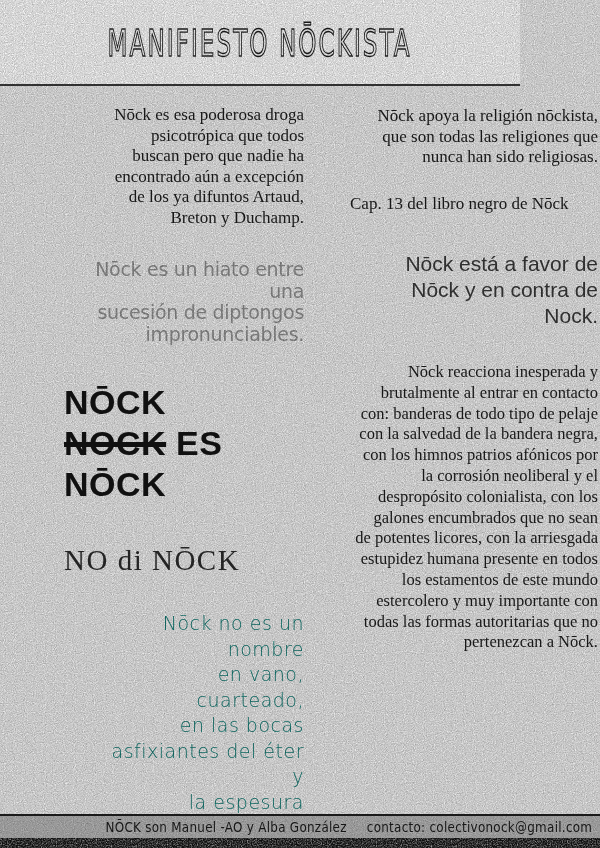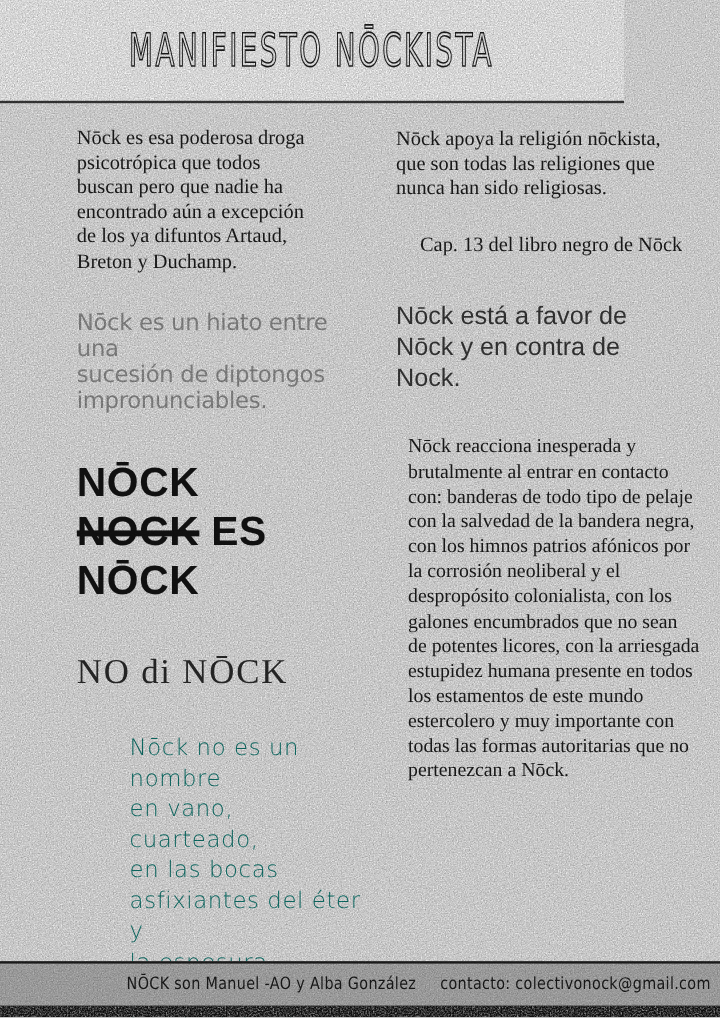--- a/index.html
+++ b/index.html
@@ -23,21 +23,21 @@
     display:inline-block; transform:scale(0.68,1.12); transform-origin:center;
     margin-top:2px;
   }
   @supports (-webkit-text-stroke: 1px black) {
     .title { color:transparent; -webkit-text-stroke:1.2px #1d1d1d; }
   }
   
   .col { position:absolute; }
   .col-left  { left:64px;  top:105px; width:240px; }
   .col-right { left:330px; top:106px; width:268px; }
-  .pre { white-space:pre-line; }
+  .pre { white-space:pre-line;text-align:right; }
   .serif { font-family:"Liberation Serif", serif; color:#1c1c1c; }
 
   .p-droga    { font-size:17px;   line-height:20.5px; }
   .p-hiato    { margin-top:31px; font-family:"DejaVu Sans", sans-serif;
                 font-size:19px; line-height:21.5px; color:#8d8d8d; letter-spacing:-0.3px; }
   .big-heading{ margin-top:37px; font-family:"Liberation Sans", sans-serif;
                 font-weight:700; font-size:34px; line-height:41px;
                 color:#141414; letter-spacing:0.5px; }
   .struck     { text-decoration:line-through; text-decoration-thickness:5px;
                 text-decoration-color:#141414; }
@@ -52,21 +52,21 @@
   .p-cap      { margin-top:26px; font-size:17px; line-height:20.5px;margin-left:20px; }
   .p-sustancia{ margin-top:27px; font-family:"DejaVu Sans Mono", monospace;
                 font-size:13px; line-height:15.6px; color:#5f5f5f; }
   .p-favor    { margin-top:37px; font-family:Liberation Sans, sans-serif;
                 font-size:21px; line-height:26px; color:#383838; }
   .p-reaccion { margin-top:33px; font-size:16.5px; line-height:20.8px;margin-left:10px; }
 
   
   .footer { position:absolute; left:0; bottom:0; width:600px; }
   .footer-band {
-    height:37px; background:#b3b3b3; border-top:2px solid #1f1f1f;
+    height:24px; background:#b3b3b3; border-top:2px solid #1f1f1f;
     display:flex; align-items:center; justify-content:space-between;
     padding:0 78px 0 95px;
   }
   .footer-text {
     font-family:"DejaVu Sans", sans-serif; font-size:13px;
     color:#1b1b1b; letter-spacing:0.3px; white-space:nowrap;
     display:inline-block; transform:scale(0.92,1.08);
   }
   .footer-bar { height:10px; background:#121212; position:relative; overflow:hidden; }
   .footer-bar svg { position:absolute; inset:0; display:block; }

